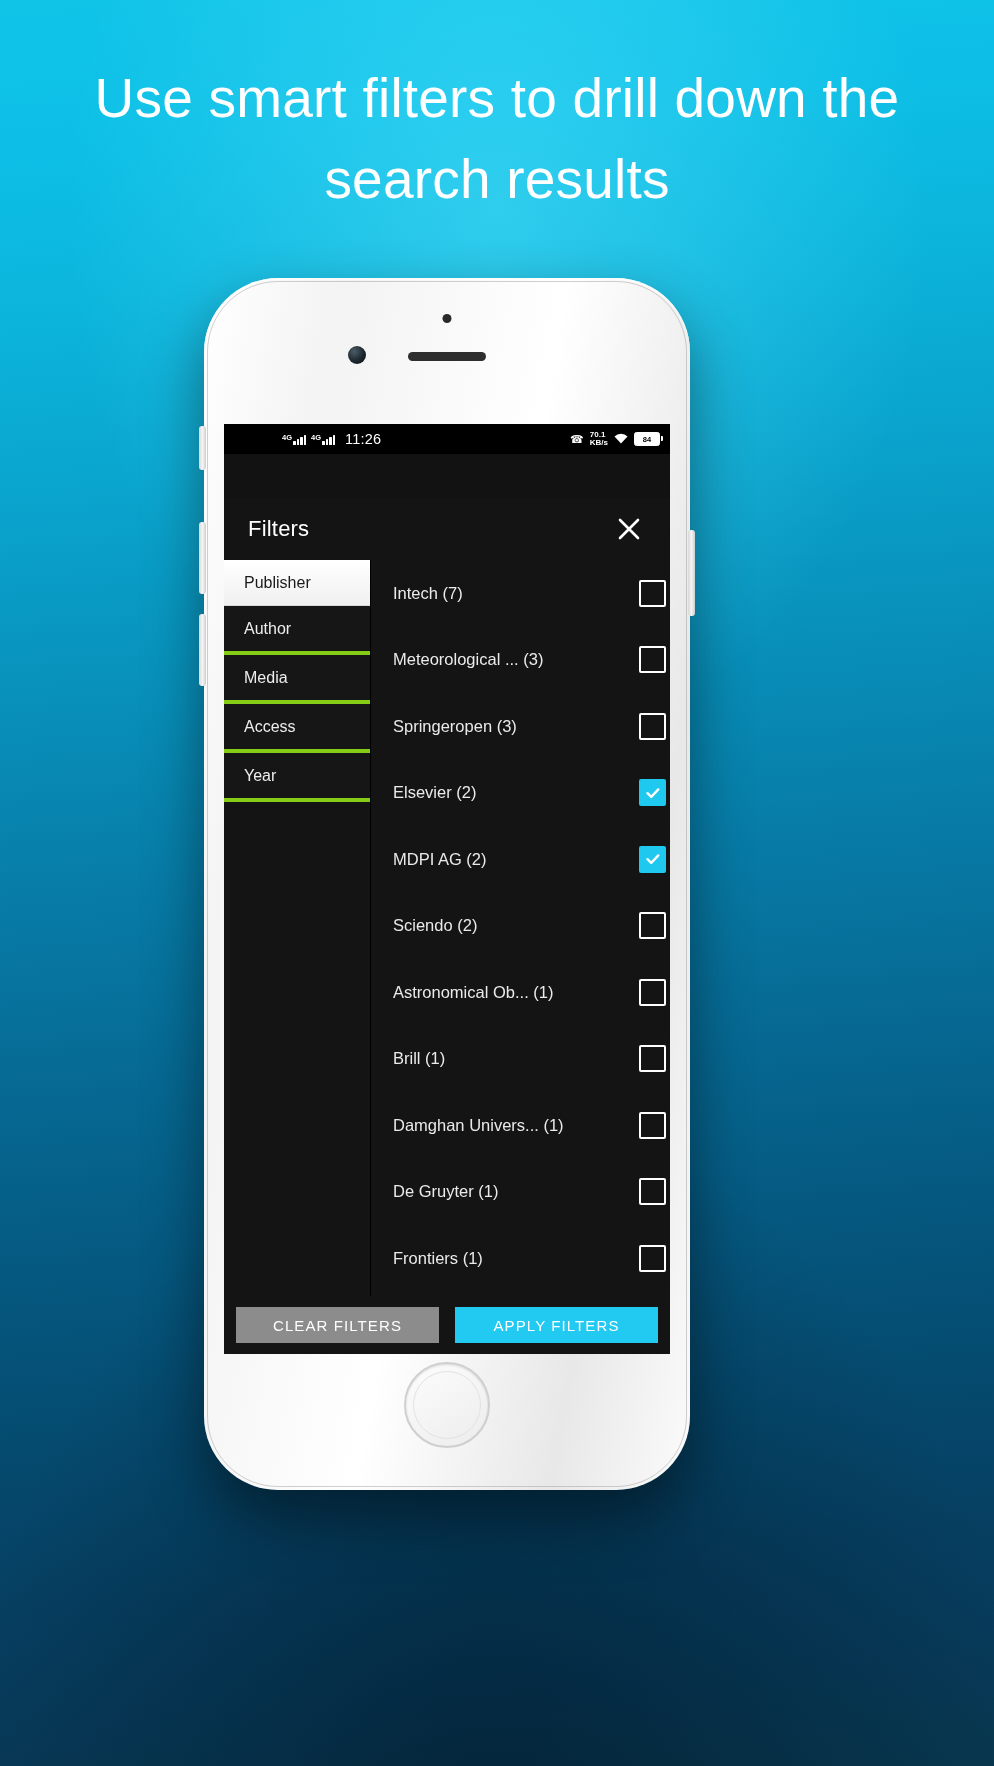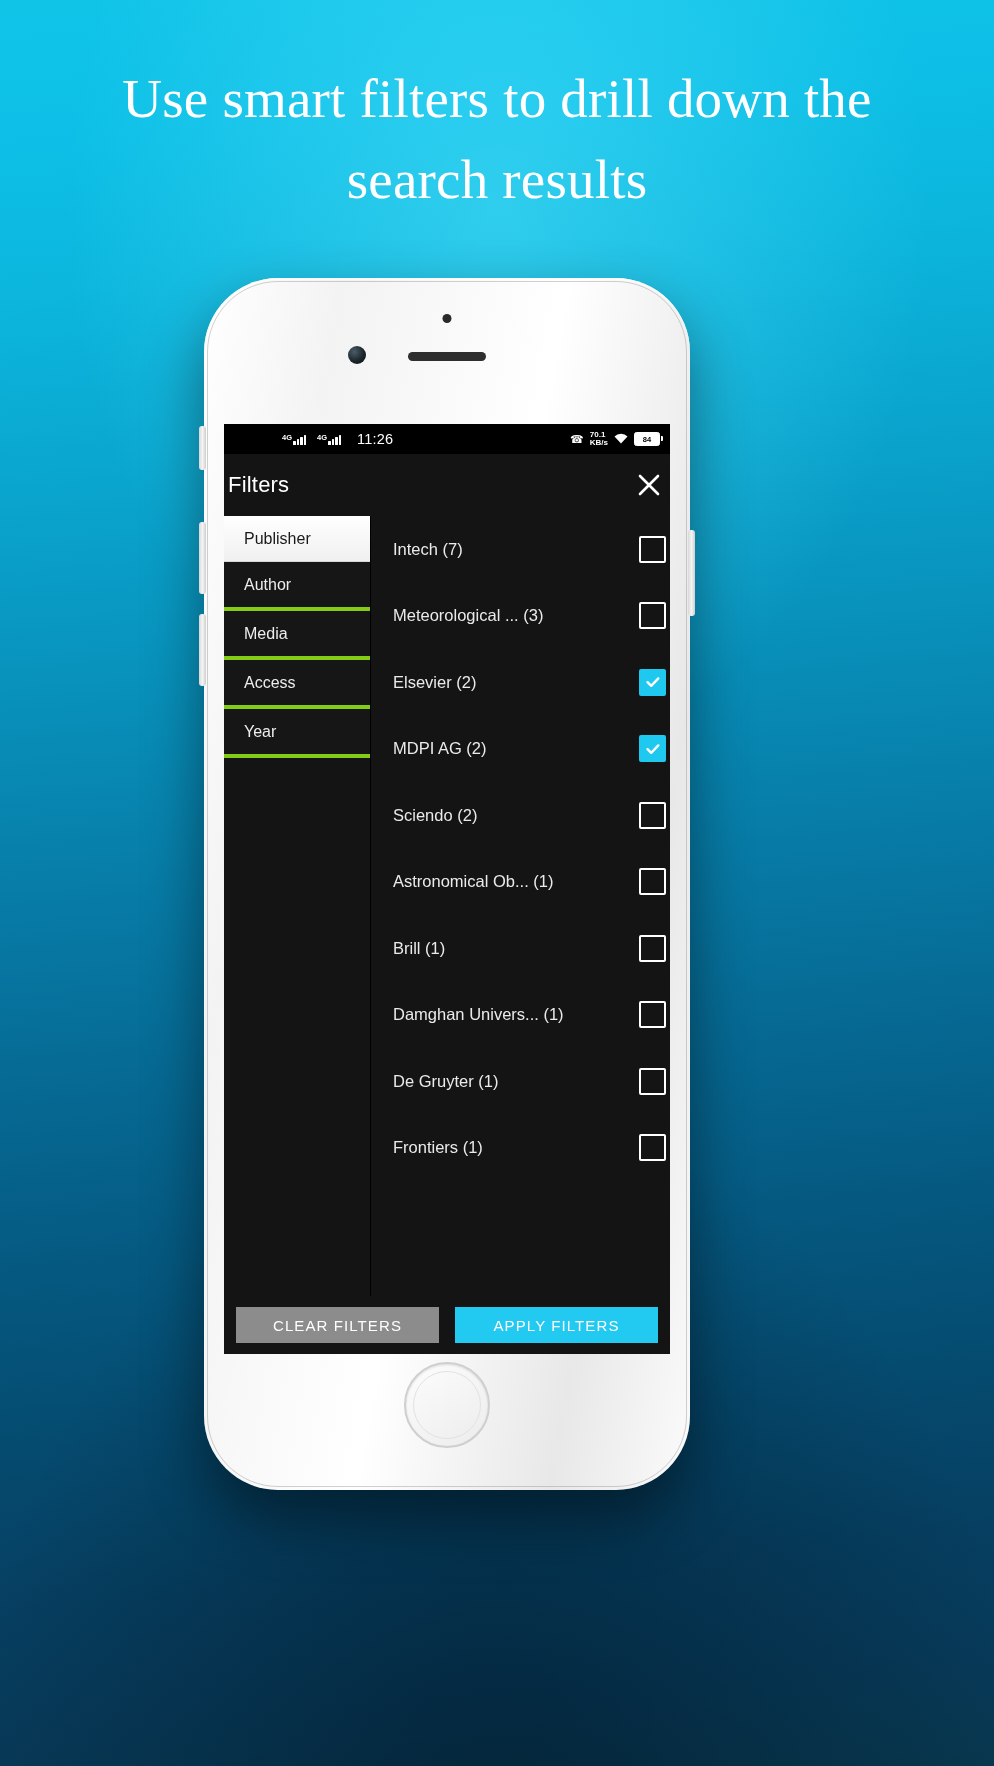--- a/index.html
+++ b/index.html
@@ -40,21 +40,21 @@
 
   
   .headline{
     position:absolute;left:0;right:0;top:58px;
     text-align:center;color:#fff;
     font-size:55px;line-height:1.48;
     font-weight:400;
     letter-spacing:.2px;
     z-index:5;
     padding:0 48px;
-    font-family:Liberation Serif, serif;
+    font-family:Liberation Sans, sans-serif;
   }
 
   
   .phone{
     position:absolute;left:204px;top:278px;
     width:486px;height:1212px;
     border-radius:74px;
     background:linear-gradient(100deg,#ffffff 0%,#f3f3f3 20%,#ffffff 52%,#e8e8e8 80%,#fbfbfb 100%);
     box-shadow:0 28px 60px rgba(0,0,0,.45), 0 2px 0 rgba(255,255,255,.6) inset;
     z-index:4;
@@ -105,21 +105,21 @@
     overflow:hidden;
     display:flex;flex-direction:column;
   }
 
   
   .statusbar{
     height:30px;flex:0 0 30px;background:#000;color:#fff;
     display:flex;align-items:center;
     padding:0 10px;font-size:13px;
   }
-  .sb-left{display:flex;align-items:center;gap:11px;margin-left:48px;}
+  .sb-left{display:flex;align-items:center;gap:5px;margin-left:48px;}
   .sb-right{margin-left:auto;display:flex;align-items:center;gap:6px;}
   .sig{display:inline-flex;align-items:flex-end;gap:1px;height:11px;}
   .sig b{display:block;width:2.5px;background:#fff;border-radius:.5px;}
   .sig b:nth-child(1){height:4px}
   .sig b:nth-child(2){height:6px}
   .sig b:nth-child(3){height:8px}
   .sig b:nth-child(4){height:10px}
   .gtag{font-size:7.5px;line-height:7px;margin-right:1px;align-self:flex-start;font-weight:700;}
   .simgrp{display:flex;align-items:flex-end;}
   .clock{font-size:14.5px;font-weight:500;margin-left:5px;letter-spacing:.2px;}
@@ -133,21 +133,22 @@
   }
   .battery:after{
     content:"";position:absolute;right:-4px;top:3px;width:2px;height:5px;
     background:#fff;border-radius:0 1px 1px 0;
   }
 
   
   .appbar{
     flex:0 0 62px;background:#141414;color:#fff;
     display:flex;align-items:center;justify-content:space-between;
-    padding:0 4px;
+    padding:0 24px;
+    margin-top:44px;
   }
   .appbar-title{font-size:22px;font-weight:400;letter-spacing:.2px;}
   .close-btn{
     width:34px;height:34px;display:flex;align-items:center;justify-content:center;
     cursor:pointer;
   }
   .close-btn svg{display:block;}
 
   
   .filter-body{flex:1 1 auto;display:flex;min-height:0;background:#141414;position:relative;}
@@ -286,20 +287,24 @@
         <div class="options">
             <div class="option">
               <span class="option-label">Intech (7)</span>
               <span class="cbox"></span>
             </div>
             <div class="option">
               <span class="option-label">Meteorological ... (3)</span>
               <span class="cbox"></span>
             </div>
             <div class="option">
+              <span class="option-label">Springeropen (3)</span>
+              <span class="cbox"></span>
+            </div>
+            <div class="option">
               <span class="option-label">Elsevier (2)</span>
               <span class="cbox checked">
                 <svg width="16" height="16" viewBox="0 0 16 16" aria-hidden="true">
                   <path d="M2.5 8.2 L6.2 11.8 L13.3 4.4" stroke="#ffffff" stroke-width="2.4" fill="none" stroke-linecap="round" stroke-linejoin="round"></path>
                 </svg>
               </span>
             </div>
             <div class="option">
               <span class="option-label">MDPI AG (2)</span>
               <span class="cbox checked">

